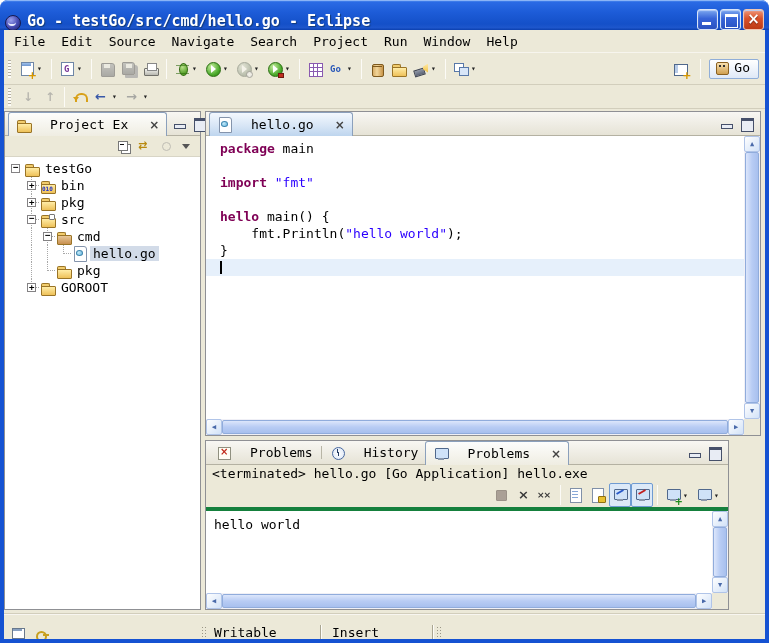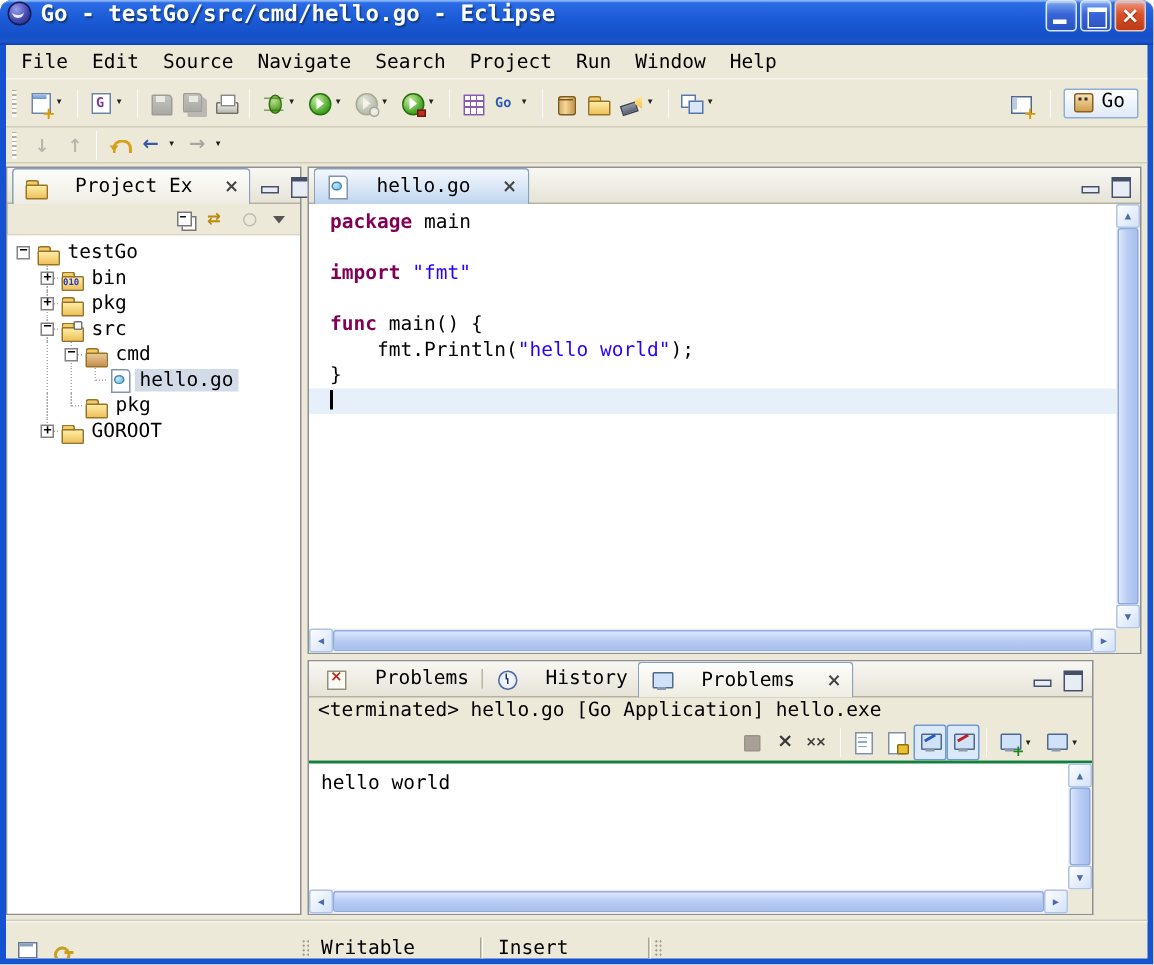--- a/index.html
+++ b/index.html
@@ -1,18 +1,18 @@
 <!DOCTYPE html>
 <html style="--kw: #7f0055; --str: #2a00ff; --curline: #e6f0fb; --sel: #d2dbe8;"><head>
 <meta charset="utf-8">
 <style>
 *{box-sizing:border-box;margin:0;padding:0}
 body{font-family:"DejaVu Sans Mono",monospace;font-size:13px;color:#000;background:#fff}
 .window{position:relative;width:769px;height:643px;background:#1552d2;border-radius:8px 8px 0 0;overflow:hidden}
-.titlebar{position:absolute;top:0;left:0;right:0;height:30px;border-radius:7px 7px 0 0;display:flex;align-items:flex-start;padding:0 5px;background:linear-gradient(180deg,#5a96f2 0%,#2a6ae4 8%,#1d5cd8 40%,#1450c8 80%,#1d56cc 92%,#0b3fae 100%);box-shadow:inset 0 1px 0 #8ab4f6}
+.titlebar{position:absolute;top:0;left:0;right:0;height:30px;border-radius:7px 7px 0 0;display:flex;align-items:flex-end;padding:0 5px;background:linear-gradient(180deg,#5a96f2 0%,#2a6ae4 8%,#1d5cd8 40%,#1450c8 80%,#1d56cc 92%,#0b3fae 100%);box-shadow:inset 0 1px 0 #8ab4f6}
 .title-text{color:#fff;font-weight:bold;font-size:15px;margin-left:6px;text-shadow:1px 1px 1px #123a78;white-space:nowrap}
 .winbtns{margin-left:auto;display:flex;gap:2px}
 .wbtn{position:relative;width:21px;height:21px;border-radius:3px;border:1px solid #d8e4f8;background:linear-gradient(#7da8f0,#3764d8 45%,#2a52c0);box-shadow:inset 0 1px 1px #b8d0f8}
 .wbtn.min::before{content:"";position:absolute;left:4px;bottom:4px;width:9px;height:3px;background:#fff}
 .wbtn.max::before{content:"";position:absolute;left:4px;top:4px;width:11px;height:10px;border:1px solid #fff;border-top-width:3px}
 .wbtn.close{background:linear-gradient(#f0997c,#d9512a 45%,#bc3a14);border-color:#f2c6b2}
 .wbtn.close::before{content:"×";position:absolute;inset:0;font:bold 15px/19px "DejaVu Sans",sans-serif;text-align:center;color:#fff;text-shadow:0 1px 1px #7a2008}
 .client{position:absolute;top:30px;left:4px;right:4px;bottom:4px;background:#ece9d8;overflow:hidden}
 .menubar{position:absolute;top:0;left:0;right:0;height:22px;display:flex;align-items:flex-end;padding-left:2px}
 .mitem{padding:0 8px;height:20px;line-height:20px;white-space:nowrap}
@@ -60,21 +60,21 @@
 .ebody{position:absolute;top:24px;left:0;right:0;bottom:0;background:#fff}
 .code{position:absolute;top:0;left:0;right:16px;bottom:16px;padding-top:4px;overflow:hidden}
 .cline{height:17px;line-height:17px;white-space:pre;padding-left:14px}
 .cline.cur{background:var(--curline,#e6f0fb)}
 .tok-keyword{color:var(--kw,#7f0055);font-weight:bold}
 .tok-string{color:var(--str,#2a00ff)}
 .tok-plain{color:#000}
 .caret{display:inline-block;width:2px;height:13px;background:#000;vertical-align:-2px}
 .cstatus{position:absolute;top:24px;left:0;right:0;height:18px;line-height:18px;padding-left:6px;white-space:nowrap;overflow:hidden}
 .ctoolbar{position:absolute;top:42px;left:0;right:0;height:24px;display:flex;justify-content:flex-end;align-items:center;padding-right:4px}
-.cbody{position:absolute;top:66px;left:0;right:0;bottom:0;background:#fff;border-top:2px solid #15803d}
+.cbody{position:absolute;top:66px;left:0;right:0;bottom:0;background:#fff;border-top:4px solid #15803d}
 .cout{position:absolute;top:0;left:0;right:16px;bottom:16px;padding:6px 8px;white-space:pre}
 .statusbar{position:absolute;left:0;right:0;top:584px;height:37px;display:flex;align-items:center;padding:0 4px;border-top:1px solid #f8f6f0;box-shadow:0 -1px 0 #d2cebc}
 .trim{display:flex;gap:8px;align-items:center;width:193px;padding-left:2px}
 .dots{width:5px;height:15px;background-image:radial-gradient(#9a9686 35%,transparent 40%);background-size:3px 3px;flex:none}
 .sfield{height:18px;line-height:18px;padding-left:8px;white-space:nowrap}
 .sfield.f1{width:112px}
 .sfield.f2{width:106px}
 .ssep{width:2px;height:16px;border-left:1px solid #aaa692;border-right:1px solid #fdfcf8;margin:0 2px;flex:none}
 .sb{position:absolute;background:#f0f0f6}
 .sb.v{top:0;bottom:16px;right:0;width:16px}
@@ -410,21 +410,21 @@
               <span class="ti i-max-view"></span>
             </span>
           </span>
         </div>
       <div class="ebody">
         <div class="code" id="code">
             <div class="cline"><span class="tok tok-keyword">package</span><span class="tok tok-plain"> main</span></div>
             <div class="cline"></div>
             <div class="cline"><span class="tok tok-keyword">import</span><span class="tok tok-plain"> </span><span class="tok tok-string">"fmt"</span></div>
             <div class="cline"></div>
-            <div class="cline"><span class="tok tok-keyword">func</span><span class="tok tok-plain"> main() {</span></div>
+            <div class="cline"><span class="tok tok-keyword">hello</span><span class="tok tok-plain"> main() {</span></div>
             <div class="cline"><span class="tok tok-plain">    fmt.Println(</span><span class="tok tok-string">"hello world"</span><span class="tok tok-plain">);</span></div>
             <div class="cline"><span class="tok tok-plain">}</span></div>
             <div class="cline cur"><span class="caret"></span></div>
           </div>
         <div class="sb v">
           <span class="arr a1"></span>
           <span class="thumb"></span>
           <span class="arr a2"></span>
         </div>
         <div class="sb h">

